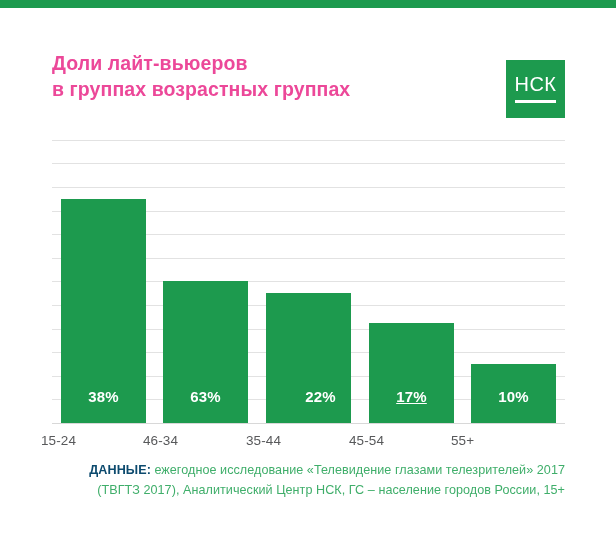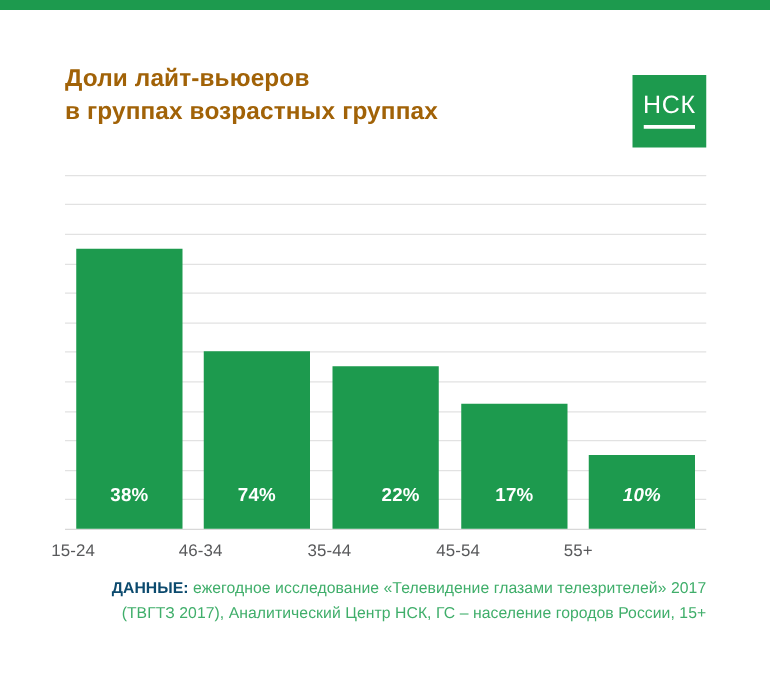--- a/index.html
+++ b/index.html
@@ -33,21 +33,21 @@
     position: absolute;
     left: 0; top: 8px;
     width: 616px;
     height: 112px;
   }
   #title {
     position: absolute;
     left: 52px;
     top: 42px;
     width: 430px;
-    color: #a16207;
+    color: #ec4899;
     font-size: 19.5px;
     font-weight: bold;
     line-height: 26px;
     letter-spacing: 0.1px;
   }
   #title .line { display: block; white-space: nowrap; }
 
   #logo {
     position: absolute;
     left: 506px;
@@ -164,27 +164,27 @@
         <div class="gridline" style="top: 329px;"></div>
         <div class="gridline" style="top: 352px;"></div>
         <div class="gridline" style="top: 376px;"></div>
         <div class="gridline" style="top: 399px;"></div>
         <div class="gridline baseline" style="top: 423px;"></div>
       </div>
     <div id="bars">
         <div class="bar" style="left: 61px; top: 199px; width: 85px; height: 224px;"></div>
         <div class="bar-value" style="left: 61px; width: 85px; top: 388px;">38%</div>
         <div class="bar" style="left: 163px; top: 281px; width: 85px; height: 142px;"></div>
-        <div class="bar-value" style="left: 163px; width: 85px; top: 388px;">74%</div>
+        <div class="bar-value" style="left: 163px; width: 85px; top: 388px;">63%</div>
         <div class="bar" style="left: 266px; top: 293px; width: 85px; height: 130px;"></div>
         <div class="bar-value" style="left: 278px; width: 85px; top: 388px;">22%</div>
         <div class="bar" style="left: 369px; top: 323px; width: 85px; height: 100px;"></div>
-        <div class="bar-value" style="left: 369px; width: 85px; top: 388px;">17%</div>
+        <div class="bar-value" style="left: 369px; width: 85px; top: 388px; text-decoration: underline;">17%</div>
         <div class="bar" style="left: 471px; top: 364px; width: 85px; height: 59px;"></div>
-        <div class="bar-value" style="left: 471px; width: 85px; top: 388px; font-style: italic;">10%</div>
+        <div class="bar-value" style="left: 471px; width: 85px; top: 388px;">10%</div>
       </div>
     <div id="cat-labels">
         <div class="cat-label" style="left: 41px; width: 125px; top: 433px;">15-24</div>
         <div class="cat-label" style="left: 143px; width: 125px; top: 433px;">46-34</div>
         <div class="cat-label" style="left: 246px; width: 125px; top: 433px;">35-44</div>
         <div class="cat-label" style="left: 349px; width: 125px; top: 433px;">45-54</div>
         <div class="cat-label" style="left: 451px; width: 125px; top: 433px;">55+</div>
       </div>
   </div>
 

